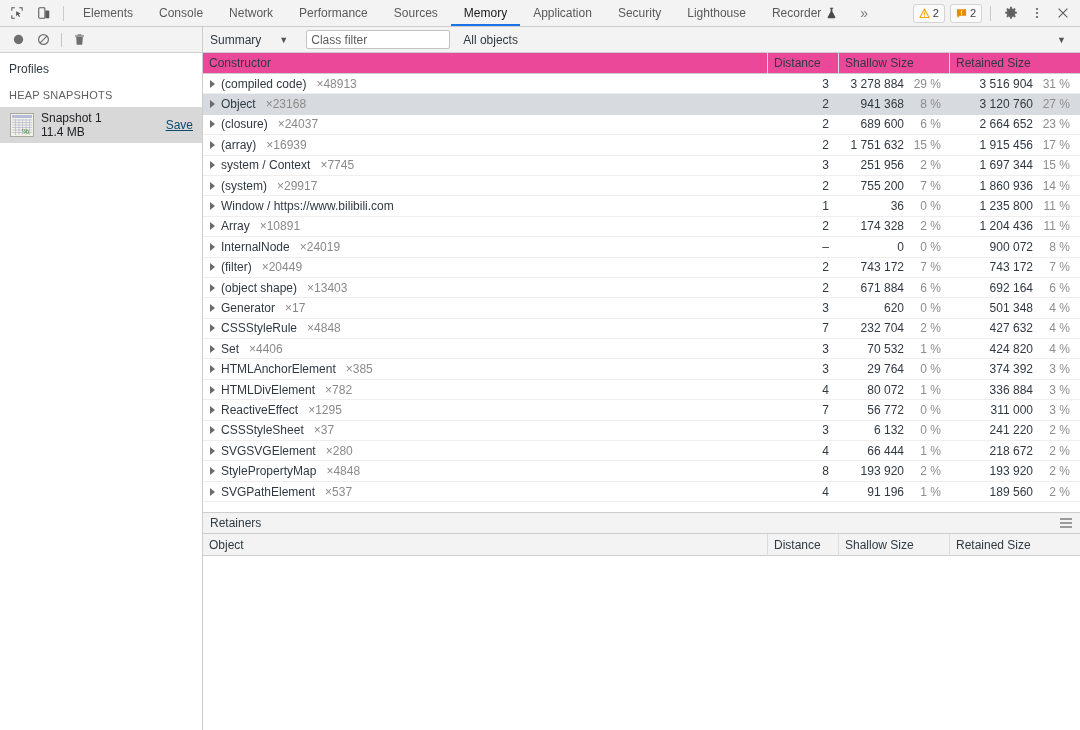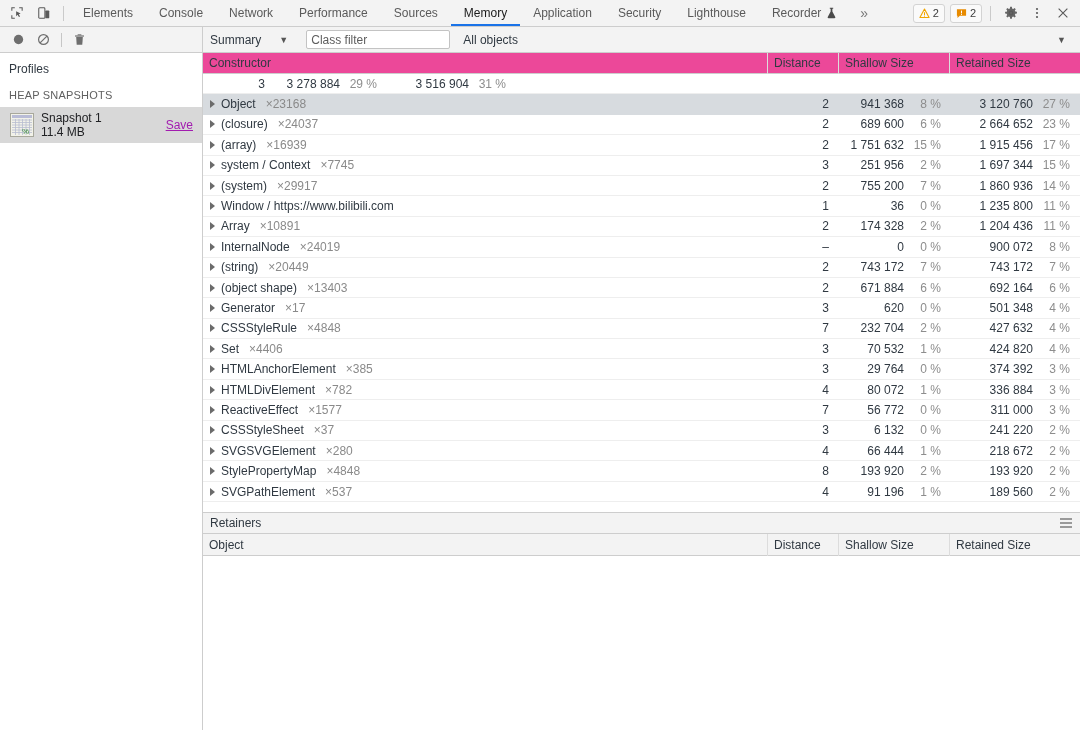--- a/index.html
+++ b/index.html
@@ -118,21 +118,21 @@
     cursor: pointer; position: relative;
   }
   .snap-thumb {
     width: 24px; height: 24px; flex: none;
     border: 1px solid #a8a89c; background: #f5f5ee; position: relative; overflow: hidden;
   }
   .snap-meta { display: flex; flex-direction: column; line-height: 14px; }
   .snap-name { font-size: 12px; color: #202124; }
   .snap-size { font-size: 12px; color: #202124; }
   .snap-save {
-    margin-left: auto; font-size: 12px; color: #a21caf; text-decoration: underline; cursor: pointer;
+    margin-left: auto; font-size: 12px; color: #0c4a6e; text-decoration: underline; cursor: pointer;
   }
 
   
   .grid-head {
     height: 21px; min-height: 21px;
     background: #ec4899; border-bottom: 1px solid #cdcdcd;
     display: flex; align-items: center;
   }
   .grid-head .hc {
     font-size: 12px; color: #303942; padding: 0 6px; height: 21px;
@@ -354,20 +354,25 @@
 
       <div class="grid-head">
         <div class="hc col-ctor">Constructor</div>
         <div class="hc col-dist">Distance</div>
         <div class="hc col-shal">Shallow Size</div>
         <div class="hc col-ret">Retained Size</div>
       </div>
 
       <div class="grid-body" id="grid-body" style="height: 438px;">
           <div class="row">
+            <div class="cell c-ctor">
+              <span class="tri"></span>
+              <span class="ctor-name">(compiled code)</span>
+              <span class="ctor-count">×48913</span>
+            </div>
             <div class="cell c-dist num">3</div>
             <div class="cell c-shal">
               <span class="num">3 278 884</span>
               <span class="pct">29 %</span>
             </div>
             <div class="cell c-ret">
               <span class="num">3 516 904</span>
               <span class="pct">31 %</span>
             </div>
           </div>
@@ -494,21 +499,21 @@
               <span class="pct">0 %</span>
             </div>
             <div class="cell c-ret">
               <span class="num">900 072</span>
               <span class="pct">8 %</span>
             </div>
           </div>
           <div class="row">
             <div class="cell c-ctor">
               <span class="tri"></span>
-              <span class="ctor-name">(string)</span>
+              <span class="ctor-name">(filter)</span>
               <span class="ctor-count">×20449</span>
             </div>
             <div class="cell c-dist num">2</div>
             <div class="cell c-shal">
               <span class="num">743 172</span>
               <span class="pct">7 %</span>
             </div>
             <div class="cell c-ret">
               <span class="num">743 172</span>
               <span class="pct">7 %</span>
@@ -607,21 +612,21 @@
             </div>
             <div class="cell c-ret">
               <span class="num">336 884</span>
               <span class="pct">3 %</span>
             </div>
           </div>
           <div class="row">
             <div class="cell c-ctor">
               <span class="tri"></span>
               <span class="ctor-name">ReactiveEffect</span>
-              <span class="ctor-count">×1577</span>
+              <span class="ctor-count">×1295</span>
             </div>
             <div class="cell c-dist num">7</div>
             <div class="cell c-shal">
               <span class="num">56 772</span>
               <span class="pct">0 %</span>
             </div>
             <div class="cell c-ret">
               <span class="num">311 000</span>
               <span class="pct">3 %</span>
             </div>

